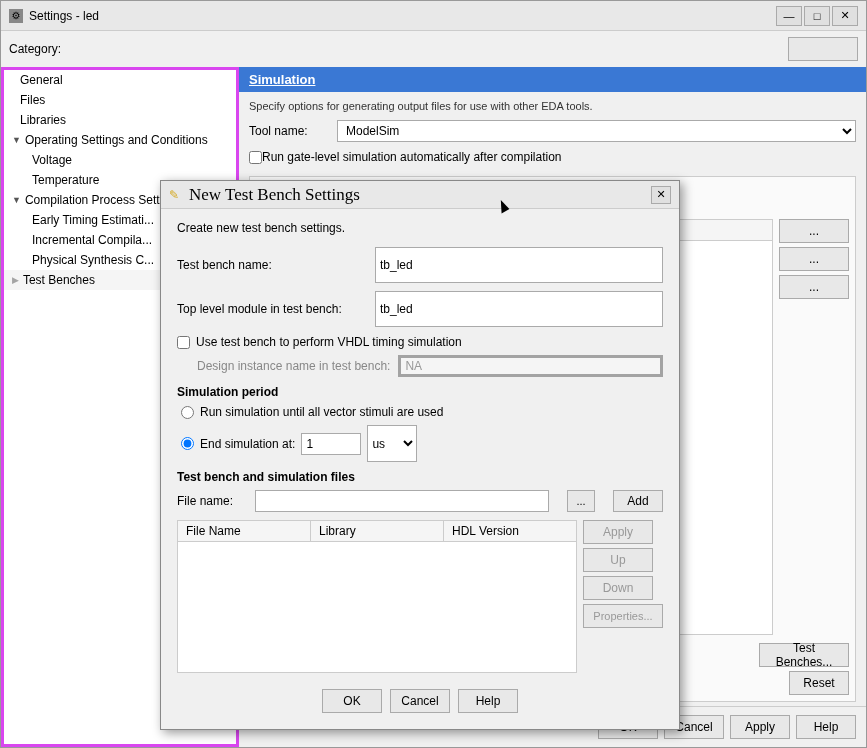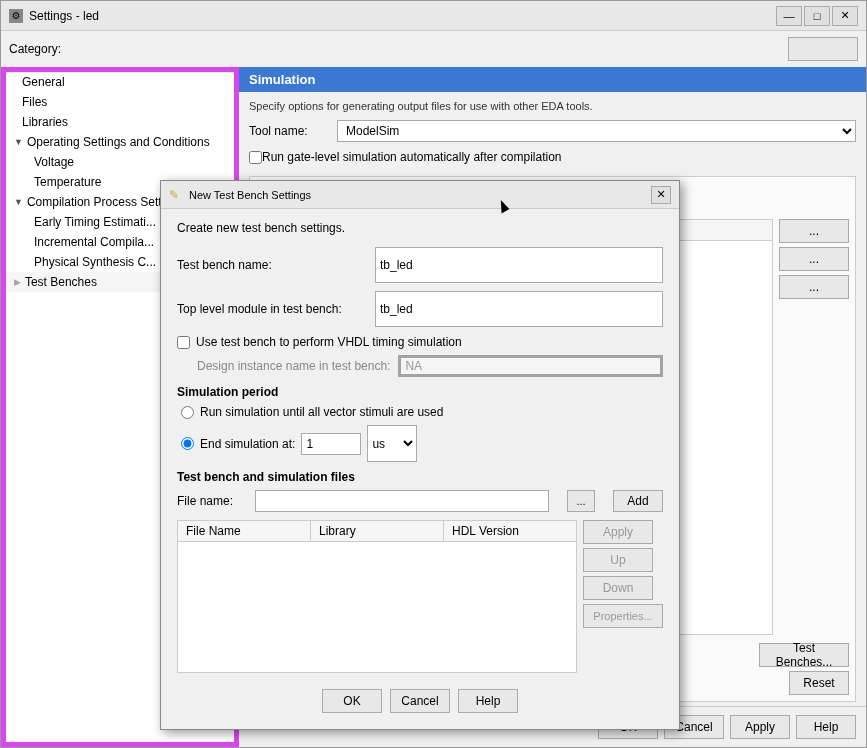--- a/index.html
+++ b/index.html
@@ -81,21 +81,21 @@
     .main-body {
       display: flex;
       flex: 1;
       overflow: hidden;
     }
 
     
     .sidebar {
       width: 238px;
       background: #fff;
-      border: 5px solid #d946ef;
+      border: 3px solid #d946ef;
       overflow-y: auto;
       flex-shrink: 0;
     }
 
     .sidebar-item {
       padding: 3px 8px;
       cursor: pointer;
       display: flex;
       align-items: center;
       gap: 4px;
@@ -108,20 +108,21 @@
       font-size: 9px;
       color: #555;
     }
 
     .simulation-header {
       background: #3a78d4;
       color: white;
       padding: 5px 10px;
       font-size: 13px;
       font-weight: bold;
+      text-decoration: underline;
     }
 
     .simulation-desc {
       padding: 8px 10px;
       font-size: 11px;
       color: #333;
     }
 
     .form-row {
       display: flex;
@@ -208,22 +209,23 @@
     }
 
     .dialog-icon {
       width: 14px;
       height: 14px;
       color: #d4a820;
       font-size: 12px;
     }
 
     .dialog-title-text {
-      font-size: 11px;
+      font-size: 17px;
       font-weight: normal;
+      font-family: Liberation Serif, serif;
     }
 
     .dialog-close-btn {
       width: 20px;
       height: 18px;
       background: #e0e0e0;
       border: 1px solid #aaa;
       display: flex;
       align-items: center;
       justify-content: center;

